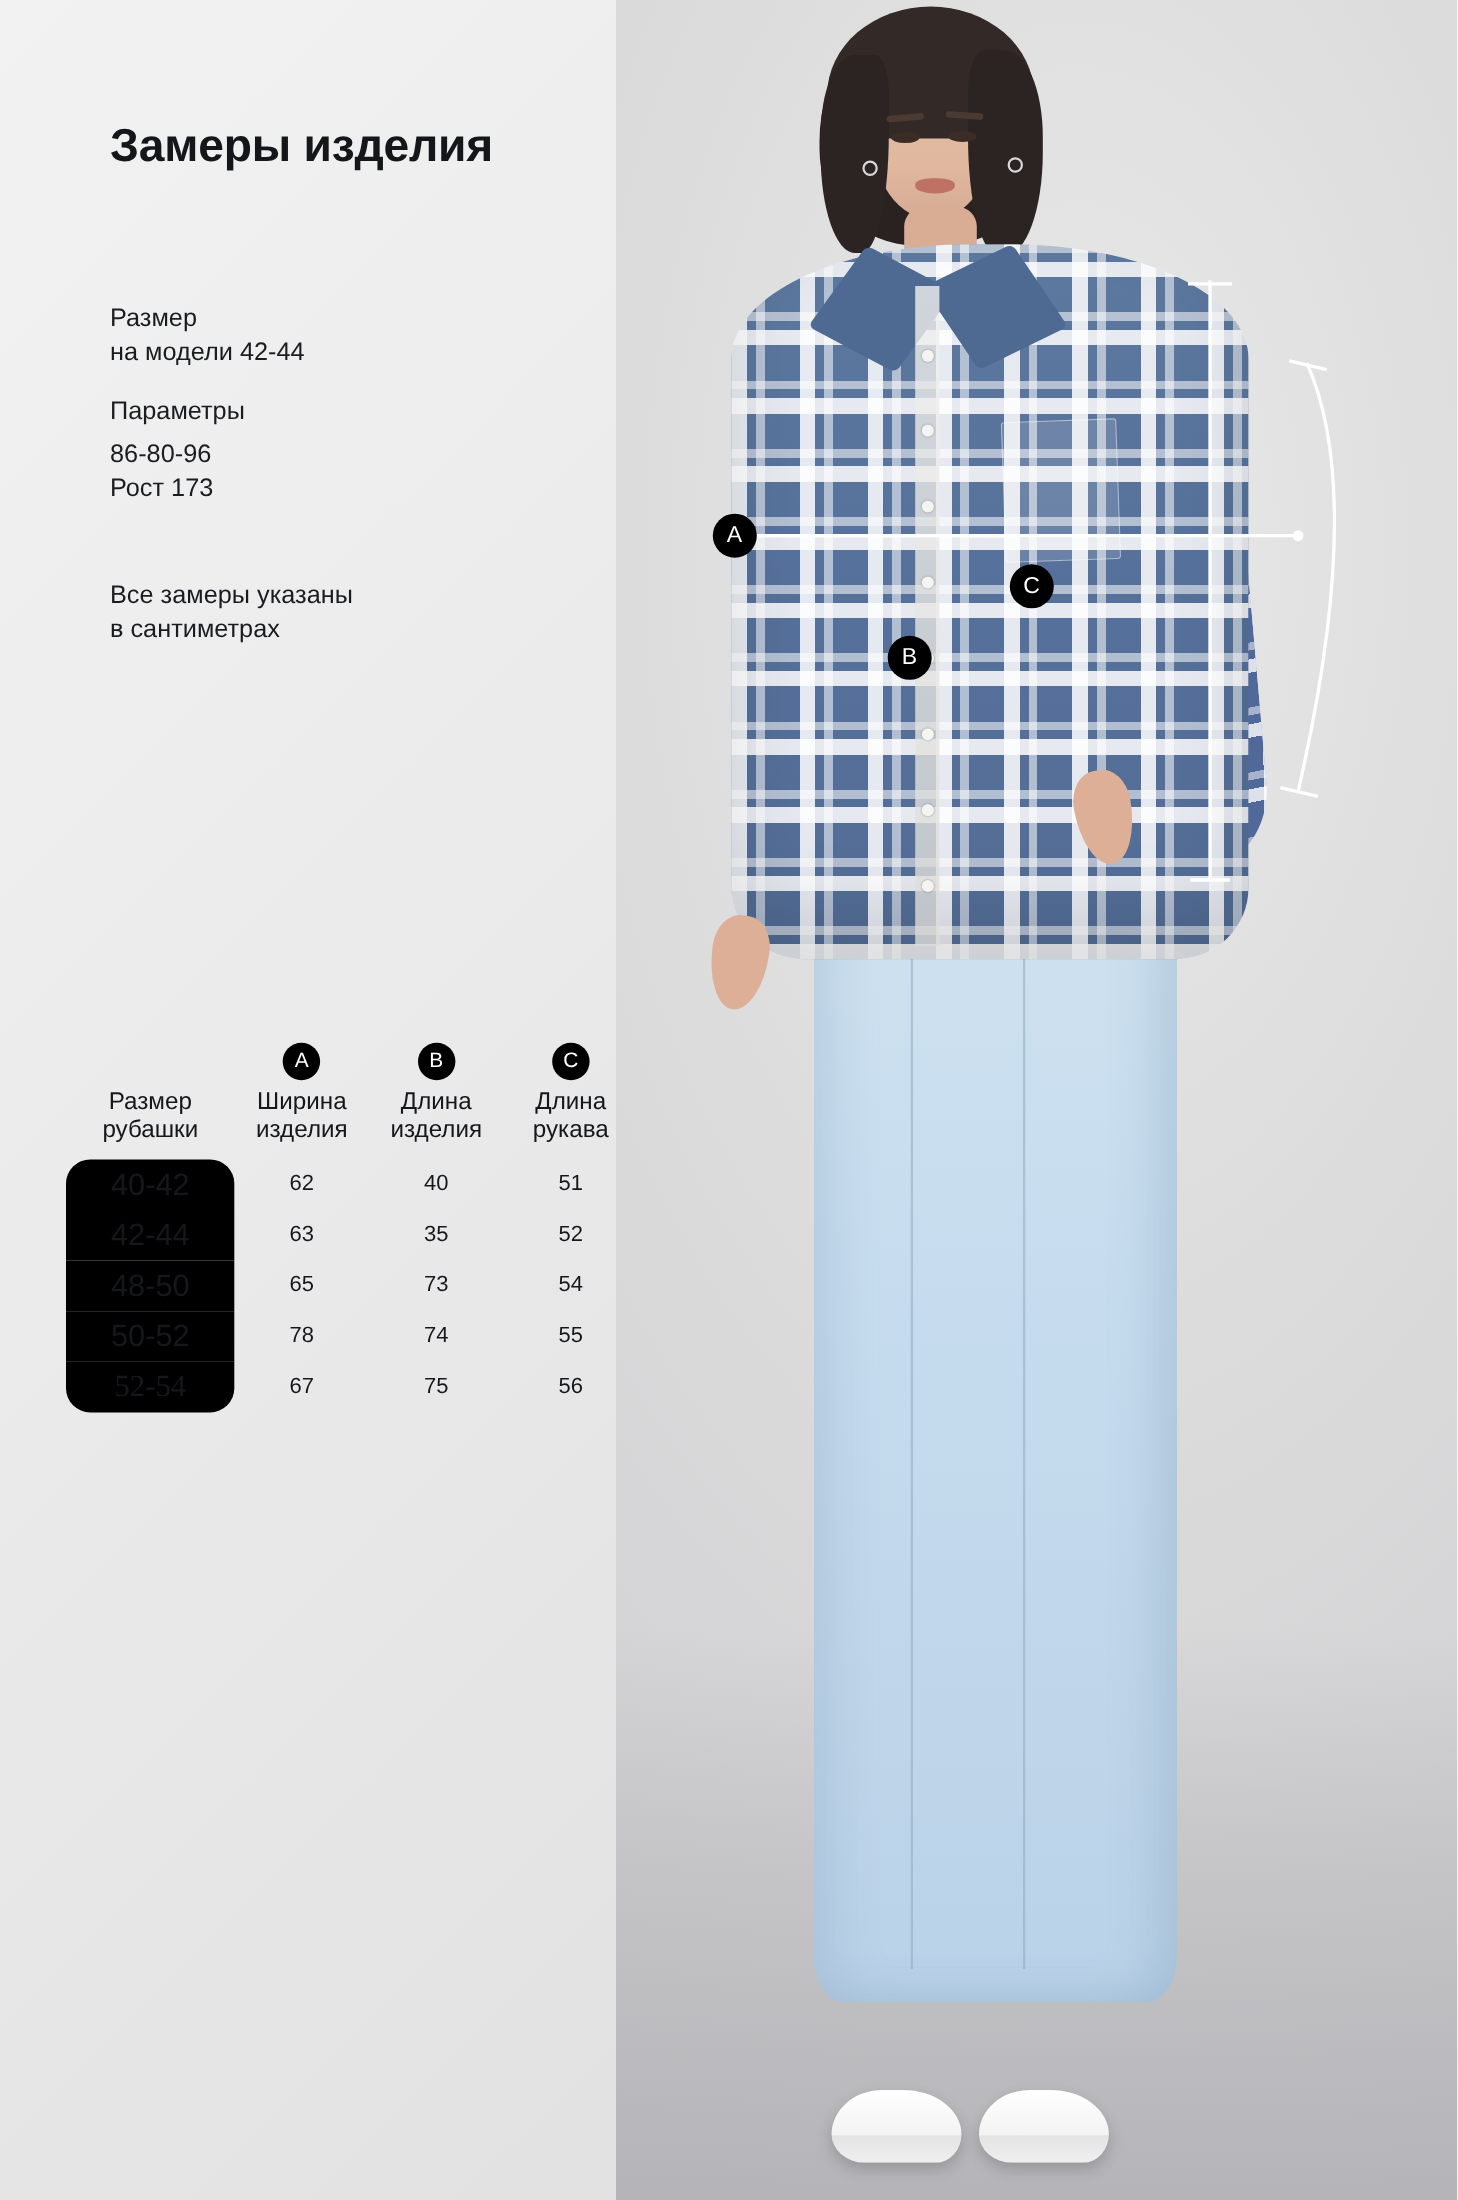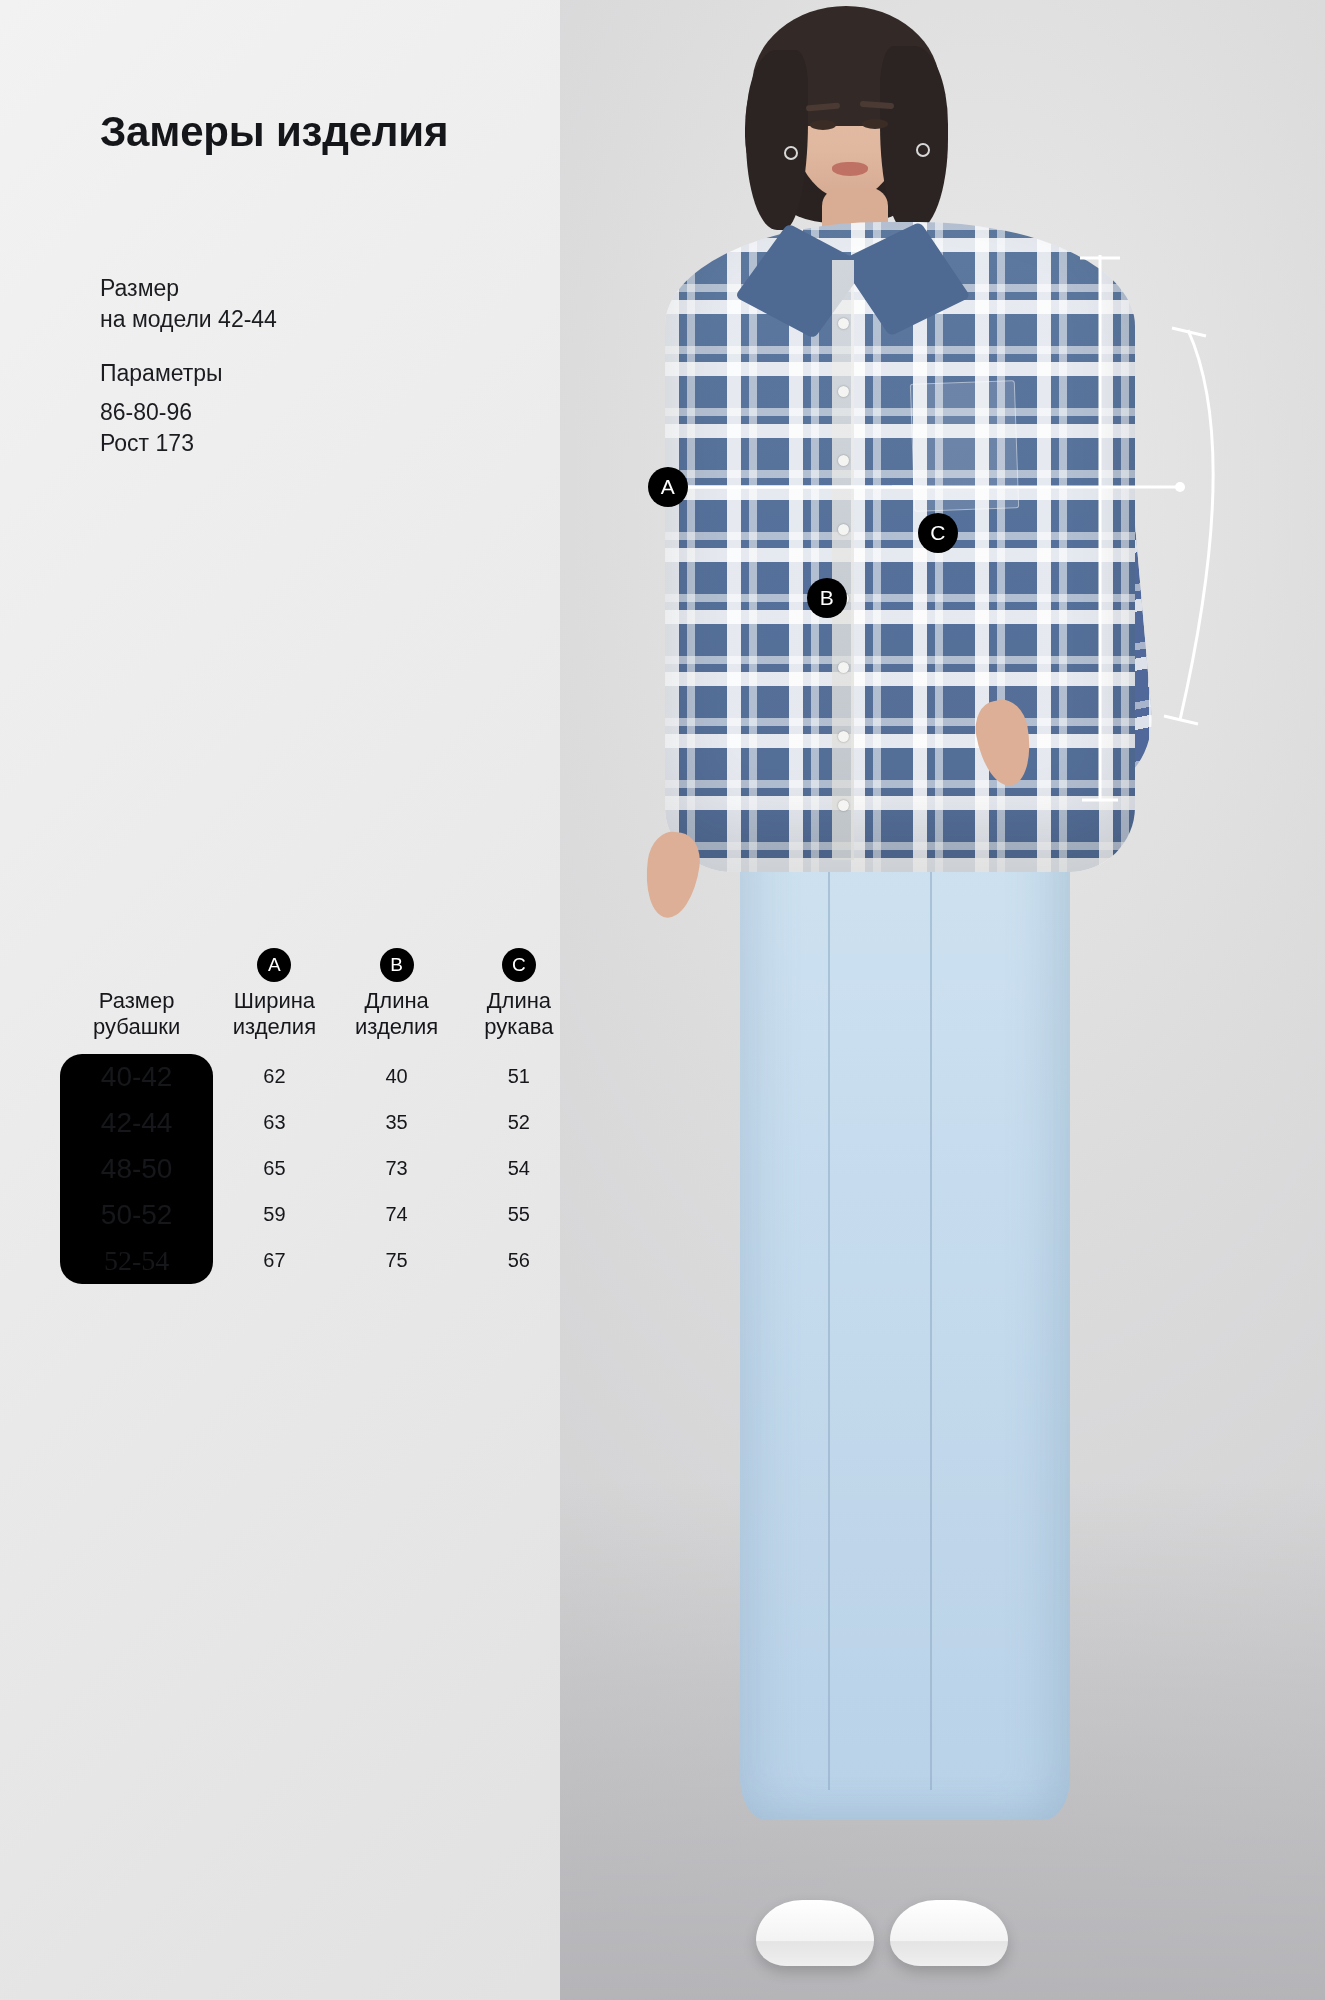--- a/index.html
+++ b/index.html
@@ -276,20 +276,24 @@
     <div>Размер</div>
     <div>на модели 42-44</div>
   </div>
 
   <div class="blk blk-params">
     <div style="margin-bottom:8px">Параметры</div>
     <div>86-80-96</div>
     <div>Рост 173</div>
   </div>
 
+  <div class="blk blk-note">
+    <div>Все замеры указаны</div>
+    <div>в сантиметрах</div>
+  </div>
 
   <div class="table-wrap">
     <table class="tbl">
       <thead>
         <tr class="hdr-badge-row">
           <td></td>
           <td><span class="mini-badge">A</span></td>
           <td><span class="mini-badge">B</span></td>
           <td><span class="mini-badge">C</span></td>
         </tr>
@@ -318,21 +322,21 @@
           <td class="val">52</td>
         </tr>
         <tr>
           <td class="row-label-cell">48-50</td>
           <td class="val">65</td>
           <td class="val">73</td>
           <td class="val">54</td>
         </tr>
         <tr>
           <td class="row-label-cell">50-52</td>
-          <td class="val">59</td>
+          <td class="val">78</td>
           <td class="val">74</td>
           <td class="val">55</td>
         </tr>
         <tr>
           <td class="row-label-cell">52-54</td>
           <td class="val">67</td>
           <td class="val">75</td>
           <td class="val">56</td>
         </tr>
       </tbody>

